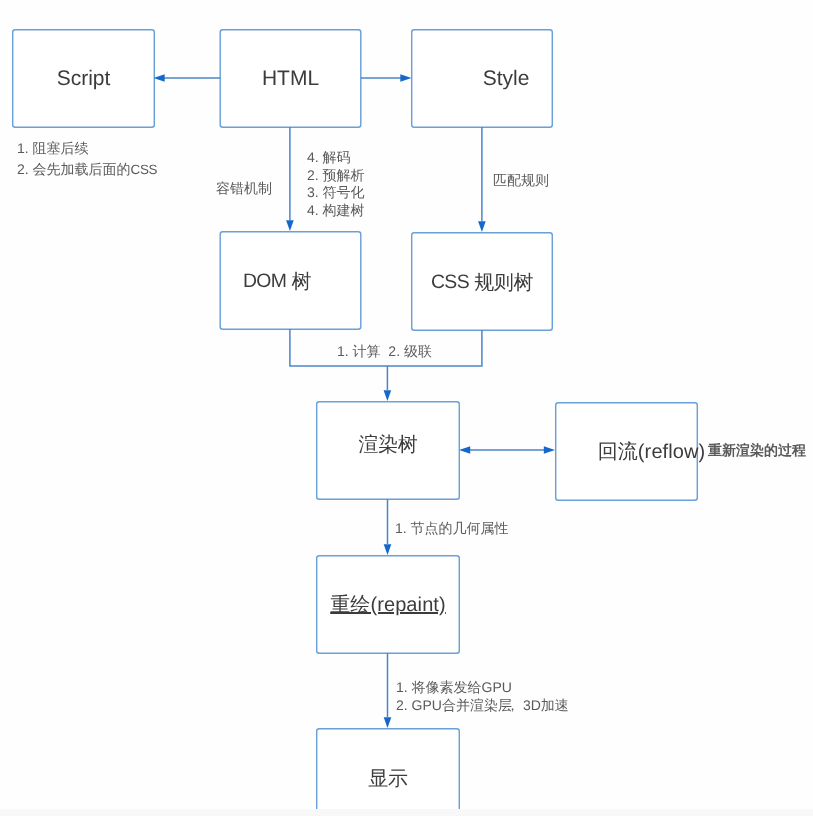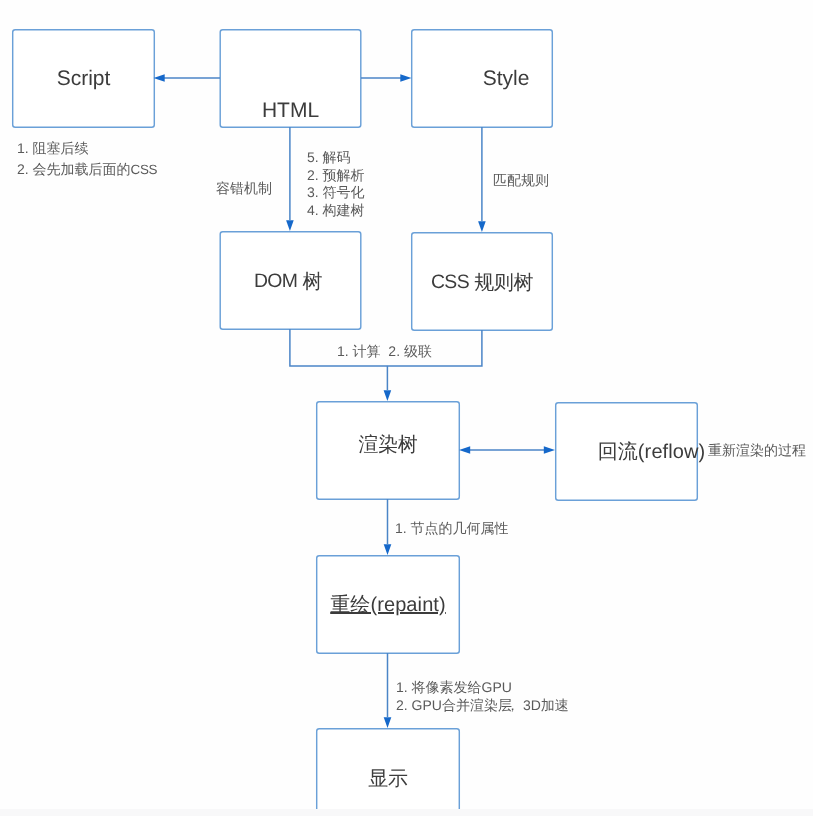--- a/index.html
+++ b/index.html
@@ -82,27 +82,27 @@
       <g>
         <line x1="387.5" y1="653" x2="387.5" y2="717"></line>
         <polygon points="387.5,728 383.7,717.2 391.3,717.2" stroke="none"></polygon>
       </g>
     </g>
   </svg>
 
   <div class="node" style="left:12px;top:29px;width:143px;height:99px;">
     <span>Script</span>
   </div>
-  <div class="node" style="left:219.5px;top:29px;width:142px;height:99px;margin-top:32px;">
+  <div class="node" style="left:219.5px;top:29px;width:142px;height:99px;">
     <span>HTML</span>
   </div>
   <div class="node" style="left:411px;top:29px;width:142px;height:99px;padding-left:48px;">
     <span>Style</span>
   </div>
-  <div class="node cjk nudge" style="left:227px;top:231px;width:122px;height:99px;">
+  <div class="node cjk nudge" style="left:216px;top:231px;width:122px;height:99px;">
     <span class="latin">DOM</span>
       <span class="han">树</span>
   </div>
   <div class="node cjk nudge" style="left:411px;top:232px;width:142px;height:99px;">
     <span class="latin">CSS</span>
       <span class="han">规则树</span>
   </div>
   <div class="node cjk nudge" style="left:316px;top:401px;width:144px;height:85px;">
     <span class="han">渲染树</span>
   </div>
@@ -112,24 +112,24 @@
   <div class="node cjk mixed" style="left:316px;top:555px;width:144px;height:99px;text-decoration:underline;">
     <span class="han">重绘(repaint)</span>
   </div>
   <div class="node cjk nudge" style="left:316px;top:728px;width:144px;height:99px;">
     <span class="han">显示</span>
   </div>
 
   <div class="lbl" style="left:17px;top:140px;">1. 阻塞后续</div>
   <div class="lbl" style="left:17px;top:161px;"><span>2. 会先加载后面的</span><span class="ltight">CSS</span></div>
   <div class="lbl" style="left:216px;top:180px;text-align:center;">容错机制</div>
-  <div class="lbl" style="left:307px;top:149px;">5. 解码</div>
+  <div class="lbl" style="left:307px;top:149px;">4. 解码</div>
   <div class="lbl" style="left:307px;top:167px;">2. 预解析</div>
   <div class="lbl" style="left:307px;top:184px;">3. 符号化</div>
   <div class="lbl" style="left:307px;top:202px;">4. 构建树</div>
   <div class="lbl" style="left:493px;top:172px;">匹配规则</div>
   <div class="lbl" style="left:337px;top:343px;">1. 计算&nbsp;&nbsp;2. 级联</div>
-  <div class="lbl" style="left:708px;top:442px;">重新渲染的过程</div>
+  <div class="lbl" style="left:708px;top:442px;font-weight:bold;">重新渲染的过程</div>
   <div class="lbl" style="left:395px;top:520px;">1. 节点的几何属性</div>
   <div class="lbl" style="left:396px;top:679px;">1. 将像素发给GPU</div>
   <div class="lbl" style="left:396px;top:697px;"><span>2. GPU合并渲染层</span><span class="cjkcomma">，</span><span>3D加速</span></div>
   <div id="bottomstrip"></div>
 </div>
 
 </body></html>

